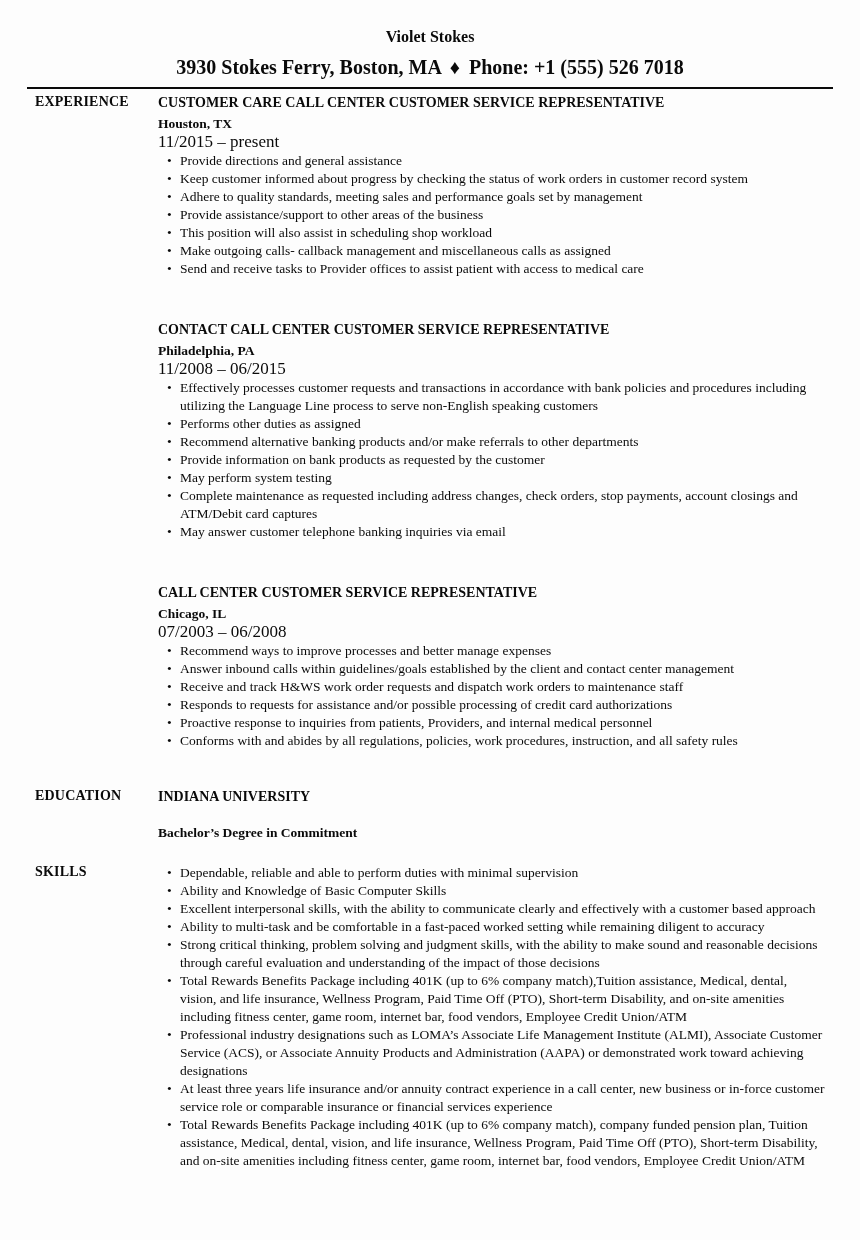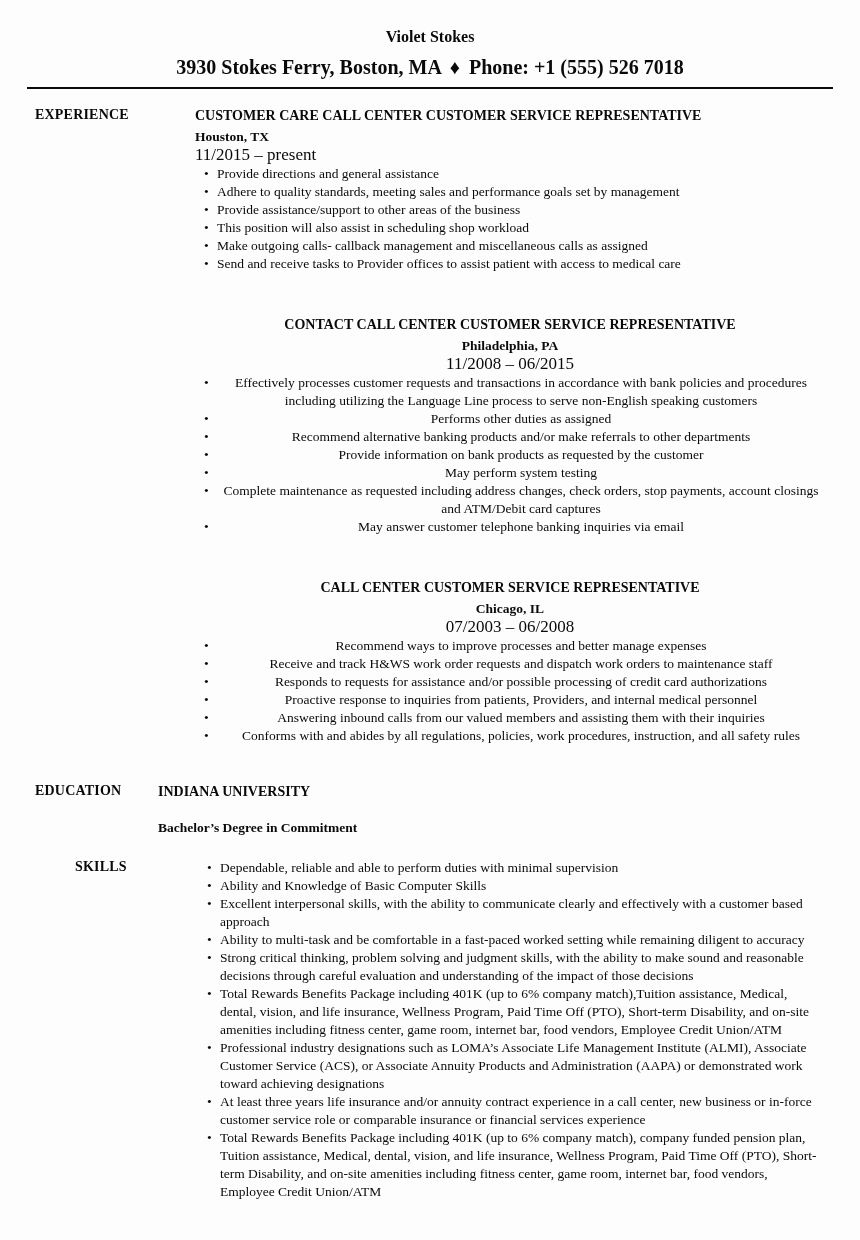--- a/index.html
+++ b/index.html
@@ -45,27 +45,27 @@
     align-items: flex-start;
   }
   .section-label {
     flex: 0 0 123px;
     font-size: 14px;
     font-weight: bold;
     letter-spacing: 0.2px;
     padding-top: 1px;
   }
   .section-body { flex: 1 1 auto; min-width: 0; }
-  .sec-experience { margin-top: 17px; gap: 37px; }
+  .sec-experience { margin-top: 4px; }
   .sec-education  { margin-top: 37px; }
-  .sec-skills     { margin-top: 21px; margin-left: 40px; }
+  .sec-skills     { margin-top: 21px; }
   
   .job { margin-bottom: 26px; }
   .job:last-child { margin-bottom: 0; }
-  .job2 { margin-top: 42px; text-align: center; }
+  .job2 { margin-top: 42px; }
   .job-title {
     font-size: 14px;
     font-weight: bold;
     line-height: 19px;
   }
   .job-location {
     font-size: 13.5px;
     font-weight: bold;
     line-height: 18px;
     margin-top: 3px;
@@ -124,20 +124,21 @@
   <div class="section sec-experience">
     <div class="section-label">EXPERIENCE</div>
     <div class="section-body">
 
       <div class="job">
         <div class="job-title">CUSTOMER CARE CALL CENTER CUSTOMER SERVICE REPRESENTATIVE</div>
         <div class="job-location">Houston, TX</div>
         <div class="job-dates">11/2015 – present</div>
         <ul class="bullets">
             <li>Provide directions and general assistance</li>
+            <li>Keep customer informed about progress by checking the status of work orders in customer record system</li>
             <li>Adhere to quality standards, meeting sales and performance goals set by management</li>
             <li>Provide assistance/support to other areas of the business</li>
             <li>This position will also assist in scheduling shop workload</li>
             <li>Make outgoing calls- callback management and miscellaneous calls as assigned</li>
             <li>Send and receive tasks to Provider offices to assist patient with access to medical care</li>
           </ul>
       </div>
 
       <div class="job job2">
         <div class="job-title">CONTACT CALL CENTER CUSTOMER SERVICE REPRESENTATIVE</div>
@@ -153,24 +154,24 @@
             <li>May answer customer telephone banking inquiries via email</li>
           </ul>
       </div>
 
       <div class="job job2">
         <div class="job-title">CALL CENTER CUSTOMER SERVICE REPRESENTATIVE</div>
         <div class="job-location">Chicago, IL</div>
         <div class="job-dates">07/2003 – 06/2008</div>
         <ul class="bullets">
             <li>Recommend ways to improve processes and better manage expenses</li>
+            <li>Answer inbound calls within guidelines/goals established by the client and contact center management</li>
             <li>Receive and track H&amp;WS work order requests and dispatch work orders to maintenance staff</li>
             <li>Responds to requests for assistance and/or possible processing of credit card authorizations</li>
             <li>Proactive response to inquiries from patients, Providers, and internal medical personnel</li>
-            <li>Answering inbound calls from our valued members and assisting them with their inquiries</li>
             <li>Conforms with and abides by all regulations, policies, work procedures, instruction, and all safety rules</li>
           </ul>
       </div>
 
     </div>
   </div>
 
   <div class="section sec-education">
     <div class="section-label">EDUCATION</div>
     <div class="section-body">

